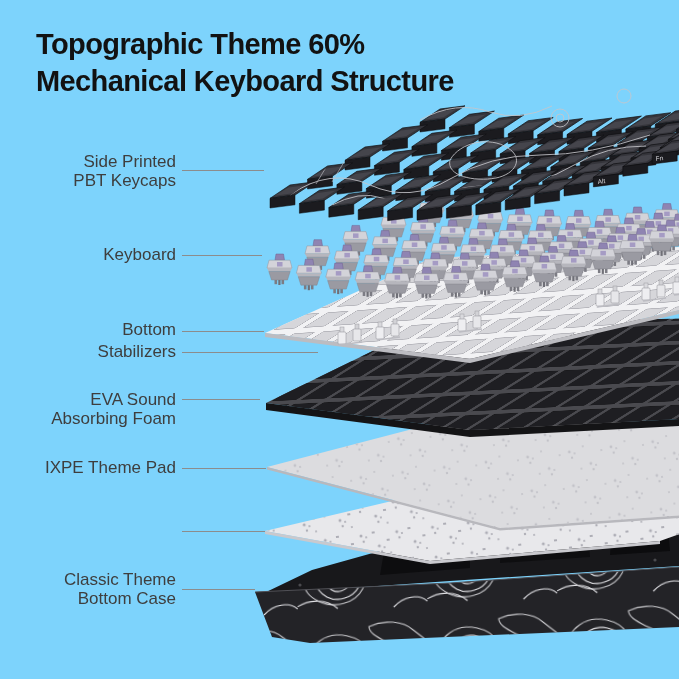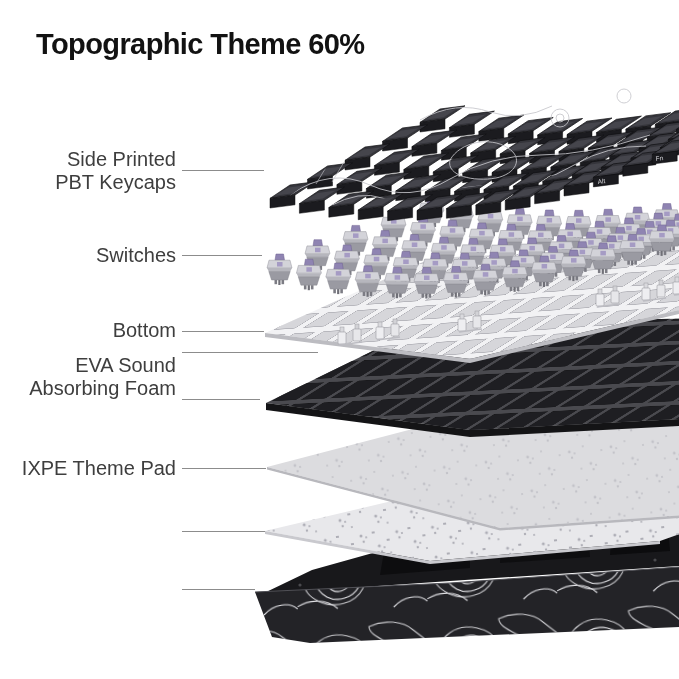--- a/index.html
+++ b/index.html
@@ -1,50 +1,54 @@
 <!DOCTYPE html>
 <html><head>
 <meta charset="utf-8">
 <style>
   html,body{margin:0;padding:0;background:#e3e3e3;}
   .stage{
     position:relative;width:679px;height:679px;overflow:hidden;
-    background:#ffffff;font-family:"Liberation Sans",sans-serif;
+    background:#7dd3fc;font-family:"Liberation Sans",sans-serif;
   }
   .title{
     position:absolute;left:36px;top:26px;
     font-size:29px;font-weight:700;color:#121212;
     letter-spacing:-0.6px;line-height:1.26;white-space:nowrap;
   }
   .label{
     position:absolute;left:0;width:176px;text-align:right;
-    font-size:20px;line-height:1.14;color:#3e3e3e;
+    font-size:17px;line-height:1.14;color:#3e3e3e;
     white-space:pre-line;transform:translateY(-50%);
   }
   .leader{
     position:absolute;left:182px;height:1px;background:#8c8c8c;
   }
   svg.diagram{position:absolute;left:0;top:0;}
 </style>
 </head>
 <body>
 
 <div class="stage">
 
   <div class="title">
     <div>Topographic Theme 60%</div>
+    <div>Mechanical Keyboard Structure</div>
   </div>
 
   <div class="label" style="top:171px">Side Printed
 PBT Keycaps</div>
-  <div class="label" style="top:255px">Switches</div>
+  <div class="label" style="top:255px">Keyboard</div>
   <div class="label" style="top:330px">Bottom</div>
-  <div class="label" style="top:377px">EVA Sound
+  <div class="label" style="top:352px">Stabilizers</div>
+  <div class="label" style="top:409px">EVA Sound
 Absorbing Foam</div>
   <div class="label" style="top:468px">IXPE Theme Pad</div>
+  <div class="label" style="top:589px">Classic Theme
+Bottom Case</div>
 
   <div class="leader" style="top:170px;width:82px"></div>
   <div class="leader" style="top:255px;width:80px"></div>
   <div class="leader" style="top:331px;width:82px"></div>
   <div class="leader" style="top:352px;width:136px"></div>
   <div class="leader" style="top:399px;width:78px"></div>
   <div class="leader" style="top:468px;width:84px"></div>
   <div class="leader" style="top:531px;width:83px"></div>
   <div class="leader" style="top:589px;width:73px"></div>
 

